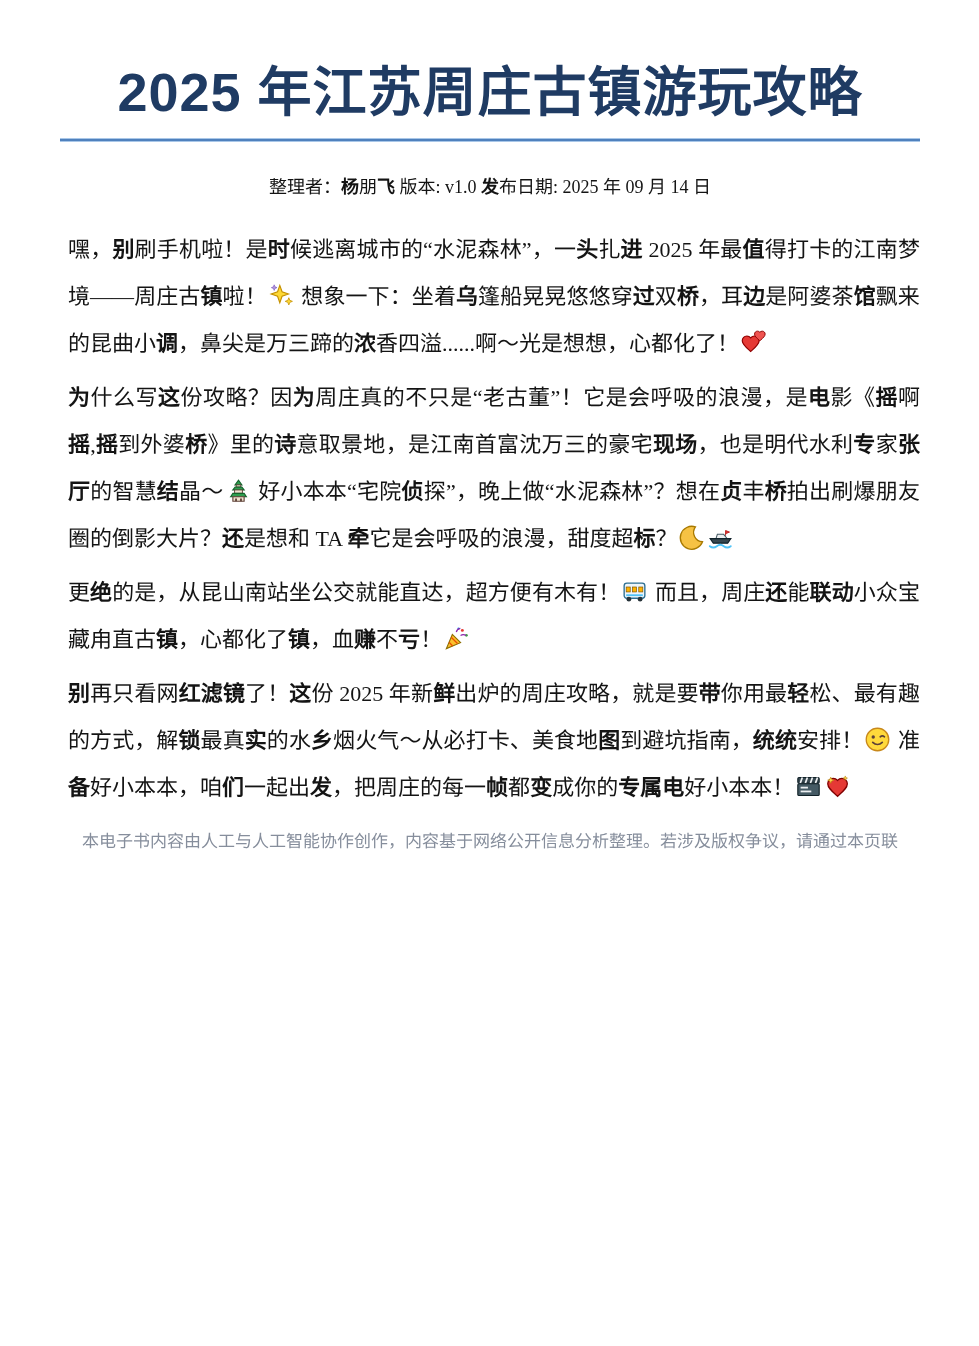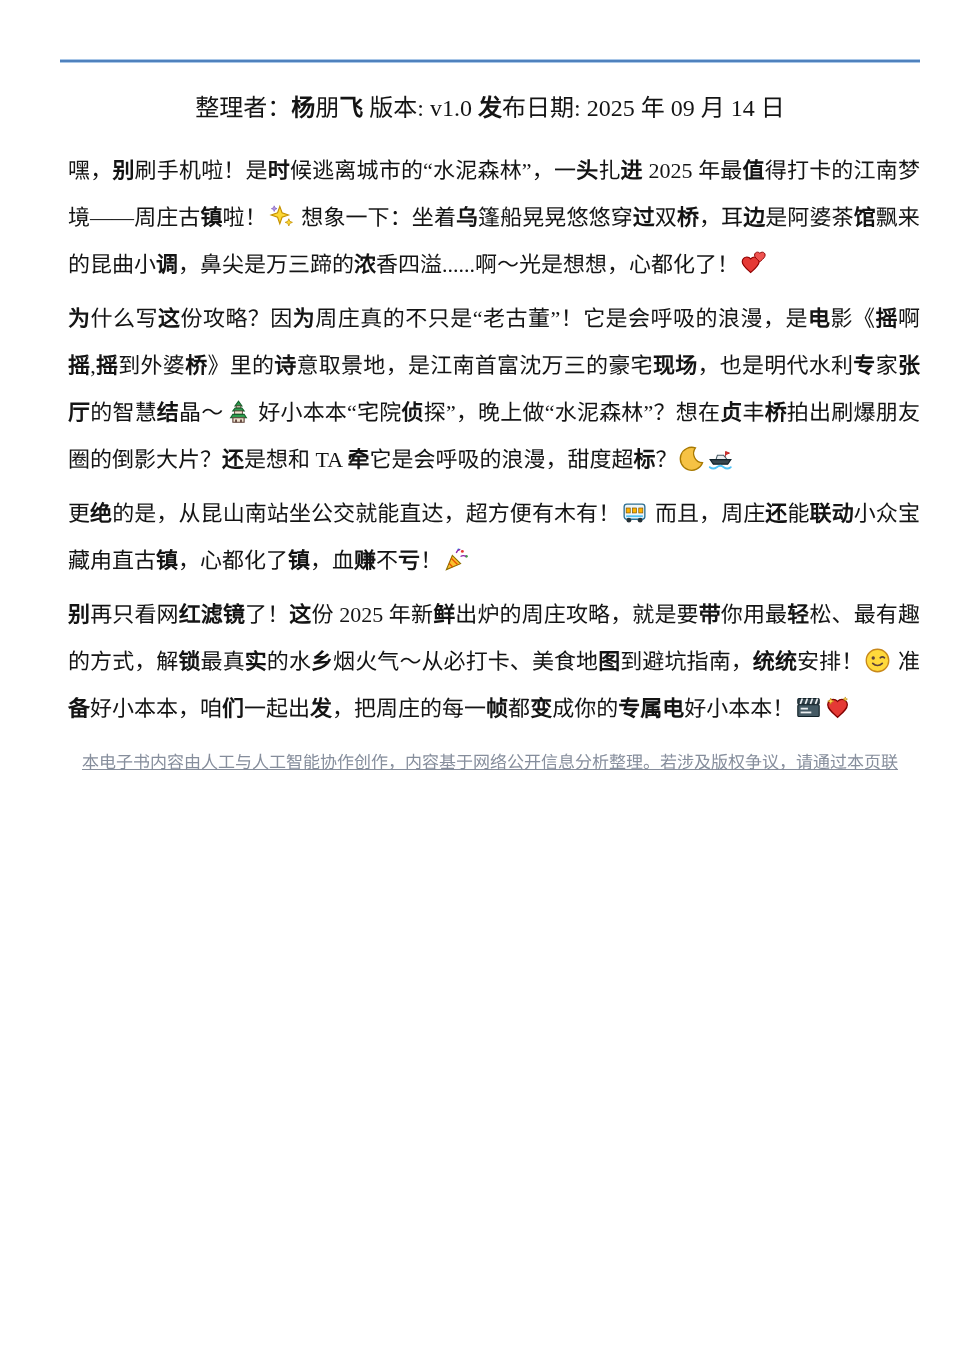--- a/index.html
+++ b/index.html
@@ -25,21 +25,21 @@
   .rule {
     margin-top: 13px;
     height: 2px;
     background: var(--rule, #4f81bd);
     border-top: 1px solid var(--rule-edge, #a9c7e8);
     border-bottom: 1px solid var(--rule-edge, #a9c7e8);
   }
   .meta {
     margin: 30px 0 24px 0;
     text-align: center;
-    font-size: 24px;
+    font-size: 18px;
     line-height: 30px;
   }
   .para {
     margin: 0 0 7px 8px;
     font-size: 22px;
     line-height: 47px;
     text-align: justify;
   }
   
   .fb {
@@ -52,27 +52,27 @@
     vertical-align: -5px;
     margin: 0 1px;
   }
   .emoji svg { width: 100%; height: 100%; display: block; }
   .footer {
     margin-top: 16px;
     text-align: center;
     font-size: 17px;
     line-height: 30px;
     color: var(--footer-text, #868e9c);
-    text-decoration: underline;
   }
 </style>
 </head>
 <body>
 
 <div class="page">
+  <div class="title"><span>2025 年江</span><span class="fb">苏</span><span>周庄古</span><span class="fb">镇</span><span>游玩攻略</span></div>
   <div class="rule"></div>
   <div class="meta"><span>整理者：</span><span class="fb">杨</span><span>朋</span><span class="fb">飞</span><span> 版本: v1.0 </span><span class="fb">发</span><span>布日期: 2025 年 09 月 14 日</span></div>
 
   <div class="content">
     <p class="para"><span>嘿，</span><span class="fb">别</span><span>刷手机啦！是</span><span class="fb">时</span><span>候逃离城市的“水泥森林”，一</span><span class="fb">头</span><span>扎</span><span class="fb">进</span><span> 2025 年最</span><span class="fb">值</span><span>得打卡的江南梦境——周庄古</span><span class="fb">镇</span><span>啦！</span><span class="emoji"><svg viewBox="0 0 24 24">
             <path d="M10.5 3l2 5.7 5.7 2-5.7 2-2 5.7-2-5.7L2.8 10.7l5.7-2z" fill="#fdd835" stroke="#c49000" stroke-width="1"></path>
             <path d="M5.5 2.5l.7 1.8 1.8.7-1.8.7-.7 1.8-.7-1.8-1.8-.7 1.8-.7z" fill="#b39ddb" stroke="#7e57c2" stroke-width="0.6"></path>
             <path d="M18.5 14l.9 2.3 2.3.9-2.3.9-.9 2.3-.9-2.3-2.3-.9 2.3-.9z" fill="#fdd835" stroke="#c49000" stroke-width="0.7"></path>
           </svg></span><span> 想象一下：坐着</span><span class="fb">乌</span><span>篷船晃晃悠悠穿</span><span class="fb">过</span><span>双</span><span class="fb">桥</span><span>，耳</span><span class="fb">边</span><span>是阿婆茶</span><span class="fb">馆</span><span>飘来的昆曲小</span><span class="fb">调</span><span>，鼻尖是万三蹄的</span><span class="fb">浓</span><span>香四溢......啊～光是想想，心都化了！</span><span class="emoji"><svg viewBox="0 0 24 24">
             <g transform="translate(0.5,4) scale(0.75)">

